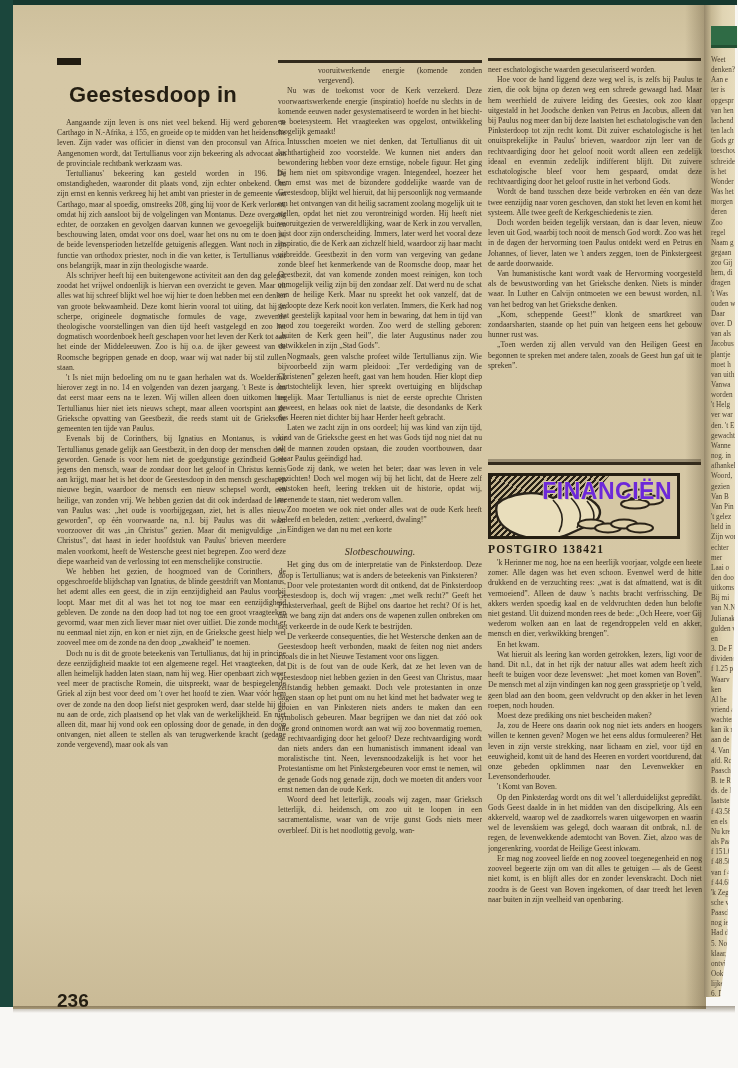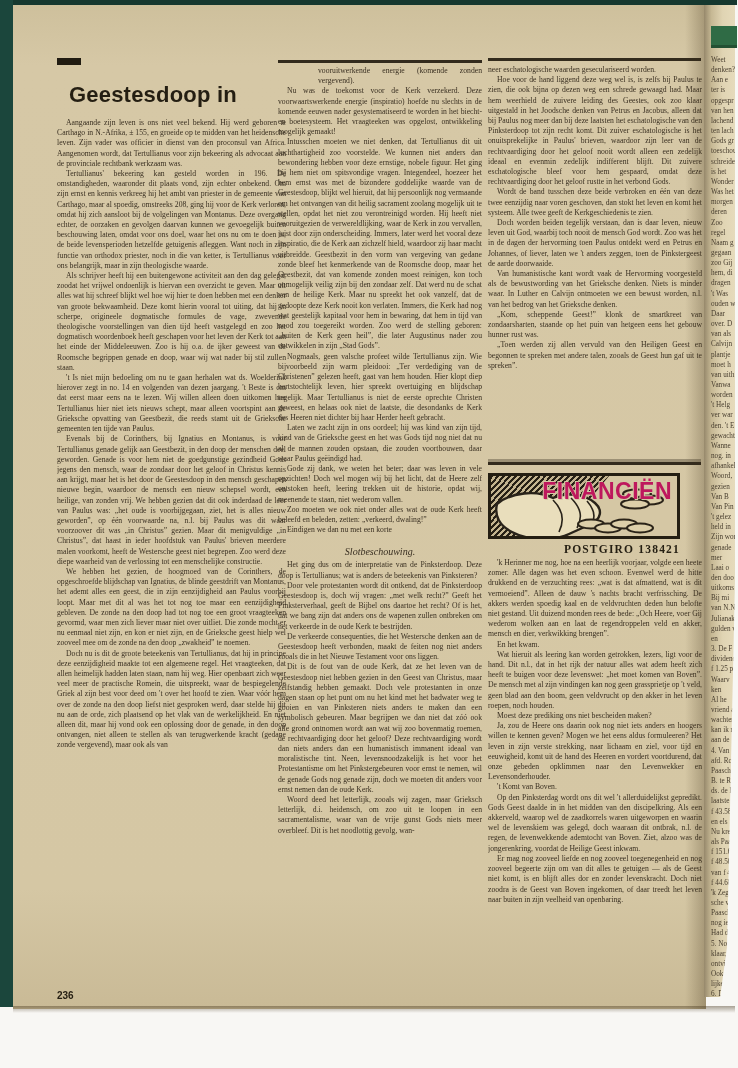--- a/index.html
+++ b/index.html
@@ -43,27 +43,27 @@
 
   .adbox{position:absolute;left:475px;top:468px;width:192px;height:66px;
          border:3px solid #241e12;background:#d5c7a4;box-sizing:border-box;overflow:hidden;}
   .woodcut{position:absolute;left:0;top:0;width:118px;height:60px;
            background:repeating-linear-gradient(133deg,#262015 0 2.1px,#c3b48f 2.1px 4.3px);
            clip-path:polygon(0 0,100% 0,78% 52%,42% 100%,0 100%);}
   .handsvg{position:absolute;left:2px;top:10px;}
   .coinsvg{position:absolute;left:0;top:0;}
   .adtitle{position:absolute;right:5px;top:2px;
            font-family:"Liberation Sans","DejaVu Sans",sans-serif;font-weight:800;
-           font-size:23px;letter-spacing:0.5px;color:#be185d;
+           font-size:23px;letter-spacing:0.5px;color:#6d28d9;
            text-shadow:1px 1px 0 #d5c7a4, -1px -1px 0 #d5c7a4;}
-  .postgiro{position:absolute;left:475px;top:538px;width:192px;text-align:right;
+  .postgiro{position:absolute;left:475px;top:538px;width:192px;text-align:left;
             font-weight:700;font-size:11.5px;letter-spacing:1.2px;color:#241e12;}
   .pagenum{position:absolute;left:44px;top:985px;
            font-family:"Liberation Sans","DejaVu Sans",sans-serif;
-           font-weight:700;font-size:10px;color:#241e12;text-align:center;}
+           font-weight:700;font-size:19px;color:#241e12;text-align:center;}
 </style>
 </head>
 <body>
 
 <div class="stage">
 
   <div class="band-top"></div>
   <div class="band-left"></div>
 
   <div class="page">
@@ -180,41 +180,41 @@
         <p class="fragline">Naam g</p>
         <p class="fragline">gegaan</p>
         <p class="fragline">zoo Gij</p>
         <p class="fragline">hem, di</p>
         <p class="fragline">dragen</p>
         <p class="fragline">'t Was</p>
         <p class="fragline">ouden w</p>
         <p class="fragline">Daar</p>
         <p class="fragline">over. D</p>
         <p class="fragline">van als</p>
-        <p class="fragline">Calvijn</p>
+        <p class="fragline">Jacobus</p>
         <p class="fragline">plantje</p>
         <p class="fragline">moet h</p>
         <p class="fragline">van uith</p>
         <p class="fragline">Vanwa</p>
         <p class="fragline">worden</p>
         <p class="fragline">'t Helg</p>
         <p class="fragline">ver war</p>
         <p class="fragline">den. 't E</p>
         <p class="fragline">gewacht</p>
         <p class="fragline">Wanne</p>
         <p class="fragline">nog. in</p>
         <p class="fragline">afhankel</p>
         <p class="fragline">Woord,</p>
         <p class="fragline">gezien</p>
         <p class="fragline">Van B</p>
         <p class="fragline">Van Pin</p>
         <p class="fragline">'t gelez</p>
         <p class="fragline">held in</p>
         <p class="fragline">Zijn wor</p>
-        <p class="fragline">genade</p>
+        <p class="fragline">echter</p>
         <p class="fragline">mer</p>
         <p class="fragline">Laai o</p>
         <p class="fragline">den doo</p>
         <p class="fragline">uitkoms</p>
         <p class="fragline">Bij mi</p>
         <p class="fragline">van N.N</p>
         <p class="fragline">Julianak</p>
         <p class="fragline">gulden v</p>
         <p class="fragline">en</p>
         <p class="fragline">3. De F</p>

